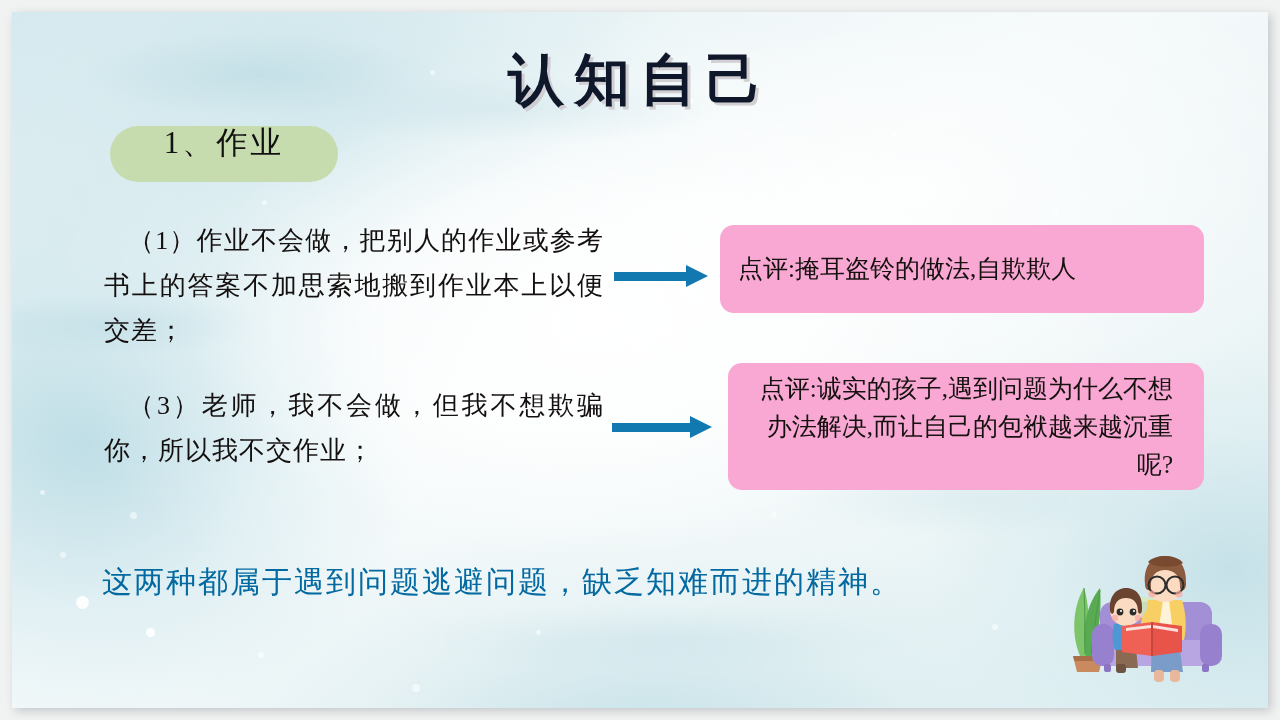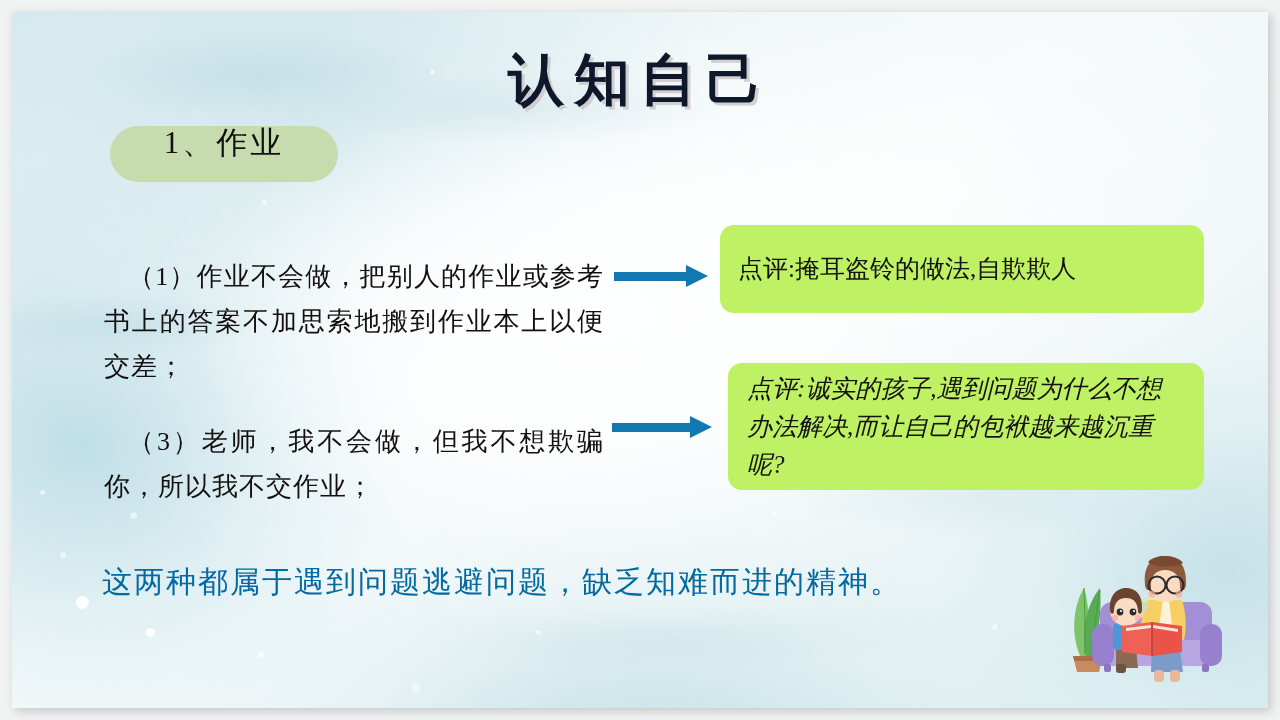--- a/index.html
+++ b/index.html
@@ -103,21 +103,20 @@
   }
 
   
   .body-para {
     position: absolute;
     color: #14100f;
     font-size: 26px;
     line-height: 45px;
     letter-spacing: 1px;
     text-align: justify;
-    margin-top: 36px;
   }
   #para-1 { left: 92px; top: 206px; width: 500px; text-indent: 24px; }
   #para-2 { left: 92px; top: 371px; width: 500px; text-indent: 24px; }
 
   
   .arrow {
     position: absolute;
     height: 22px;
   }
   .arrow .shaft {
@@ -138,42 +137,42 @@
   #arrow-1 { left: 602px; top: 253px; width: 94px; }
   #arrow-1 .shaft { width: 74px; }
   #arrow-1 .head  { left: 72px; }
   #arrow-2 { left: 600px; top: 404px; width: 100px; }
   #arrow-2 .shaft { width: 80px; }
   #arrow-2 .head  { left: 78px; }
 
   
   .comment-box {
     position: absolute;
-    background: #bef264;
+    background: #f9a8d4;
     border-radius: 14px;
     box-sizing: border-box;
     display: flex;
     align-items: center;
+    text-align: right;
   }
   .comment-box .comment-text {
     color: #15110f;
     font-size: 25px;
     line-height: 38px;
     letter-spacing: 0px;
   }
   #comment-1 {
     left: 708px; top: 213px;
     width: 484px; height: 88px;
     padding: 0 18px;
   }
   #comment-2 {
     left: 716px; top: 351px;
     width: 476px; height: 127px;
-    padding: 0 19px;
-    font-style: italic;
+    padding: 0 31px;
   }
 
   
   #conclusion {
     position: absolute;
     left: 90px;
     top: 548px;
     width: 960px;
     font-size: 30px;
     line-height: 44px;

